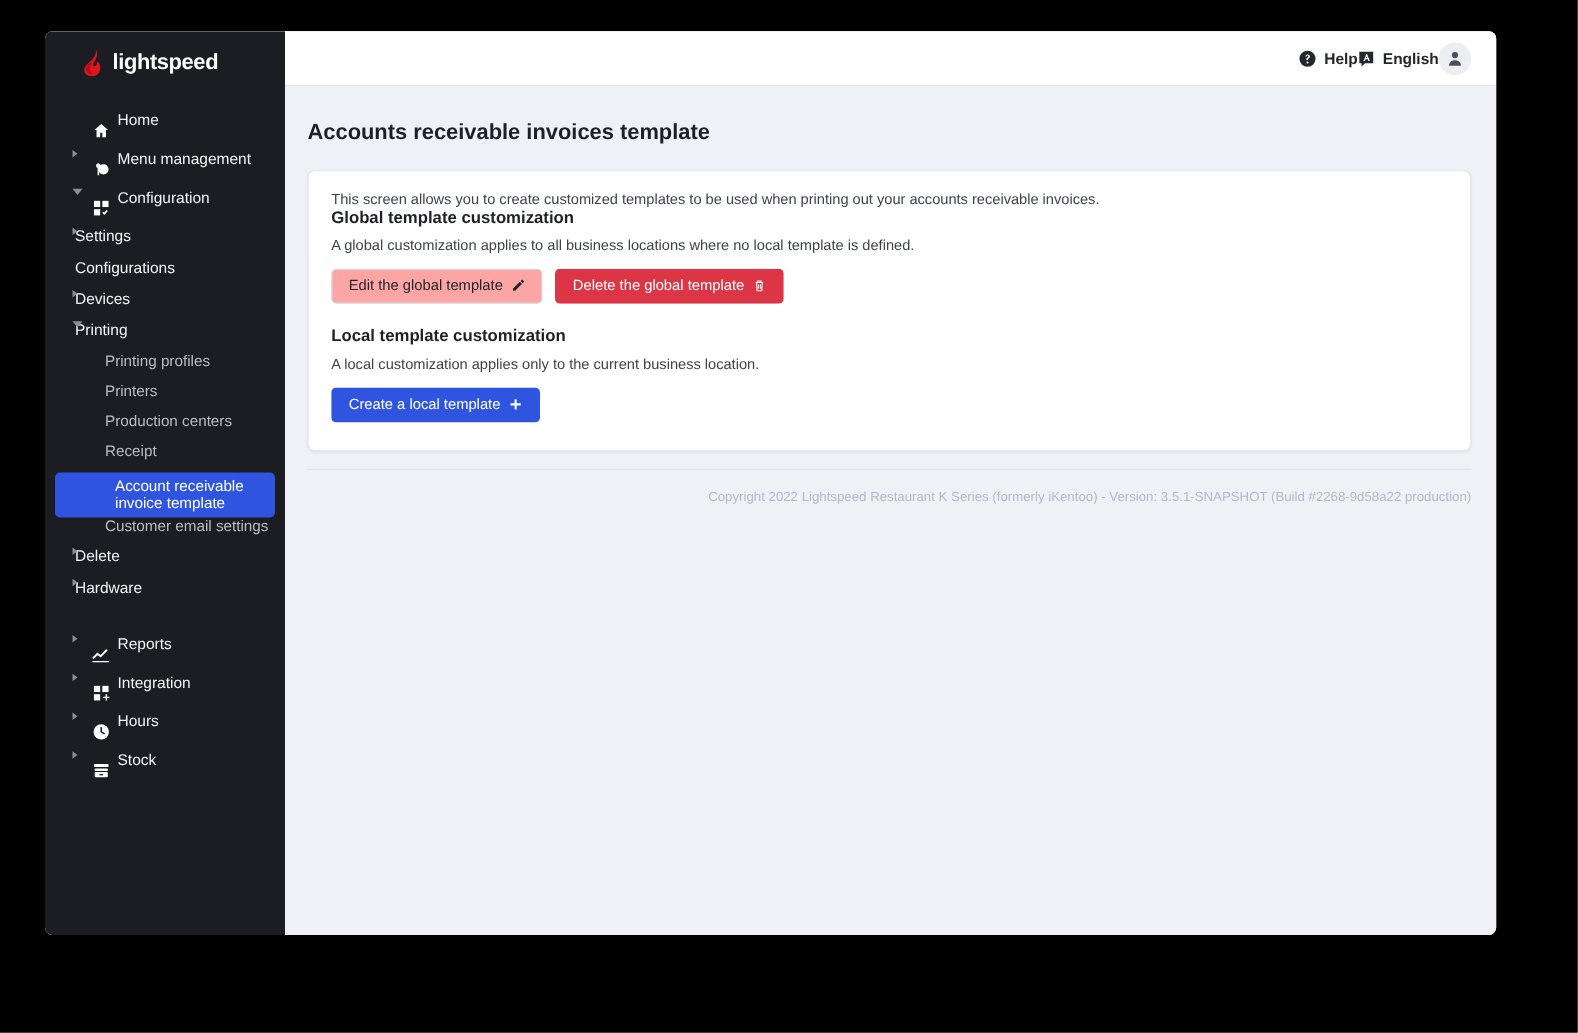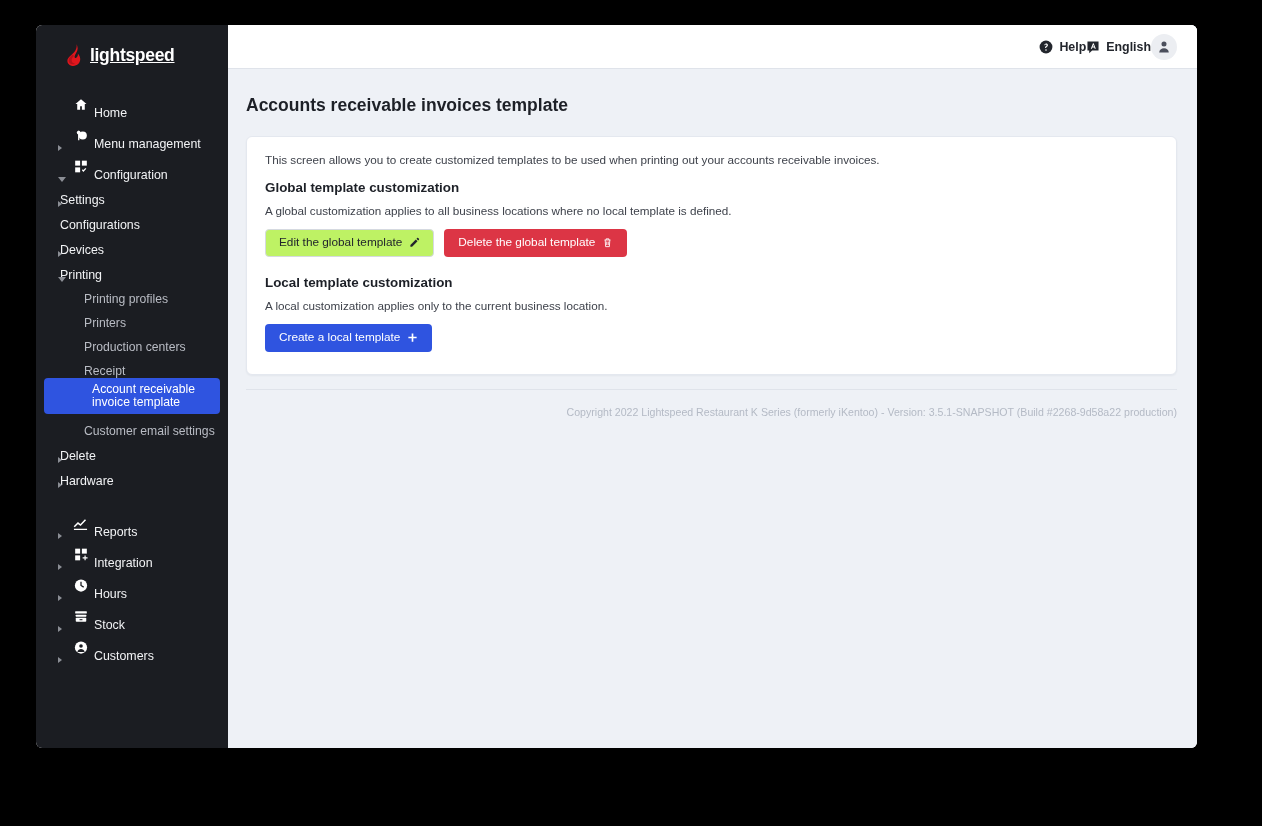--- a/index.html
+++ b/index.html
@@ -33,31 +33,31 @@
   
   #sidebar {
     width: 192px; height: 100%;
     background: #1b1d22;
     color: #ffffff;
     flex: 0 0 192px;
     position: relative;
     padding-top: 0;
   }
   .logo-row {
-    display: flex; align-items: center; gap: 7px;
-    padding: 14px 0 0 29px; height: 46px; text-decoration: underline;
+    display: flex; gap: 7px;
+    padding: 14px 0 0 29px; height: 46px;
   }
   .flame { width: 18px; height: 22px; display: block; }
   .logo-text {
     font-size: 17.5px; font-weight: 700; letter-spacing: -.3px; color: #fff;
   }
 
   .nav { margin-top: 18px; }
   .nav-item {
-    display: flex; align-items: flex-end;
+    display: flex; align-items: flex-start;
     height: 31px;
     font-size: 12.4px; color: #f2f3f5;
     position: relative;
     cursor: pointer;
     white-space: nowrap;
   }
   .nav-item .caret {
     position: absolute; left: 22px;
     width: 0; height: 0;
     border-left: 4.5px solid #8b8e95;
@@ -136,41 +136,41 @@
     margin: 0 0 20px 0;
   }
   #card {
     background: #ffffff;
     border: 1px solid #e4e8ef;
     border-radius: 6px;
     padding: 16px 18px 22px 18px;
     box-shadow: 0 1px 2px rgba(20,30,60,.05);
   }
   .intro {
-    font-size: 11.7px; color: #3e424b; margin-bottom: 14px;
+    font-size: 11.7px; color: #3e424b; 
   }
   .sec-title {
     font-size: 13.4px; font-weight: 700; color: #1d2027;
     margin-bottom: 9px;
   }
   .sec-desc {
     font-size: 11.7px; color: #3e424b; margin-bottom: 12px;
   }
   .btn-row { display: flex; gap: 10px; margin-bottom: 18px; }
   .btn {
     font-family: "Liberation Sans", sans-serif;
     font-size: 11.8px;
     border-radius: 4px;
     padding: 7px 13px;
     display: inline-flex; align-items: center; gap: 7px;
     cursor: pointer; border: 1px solid transparent;
     line-height: 1;
   }
   .btn-light {
-    background: #bef264; border-color: #d5d9e0; color: #22252c;
+    background: #fca5a5; border-color: #d5d9e0; color: #22252c;
   }
   .btn-danger { background: #dc3545; color: #fff; }
   .btn-primary { background: #2f54e0; color: #fff; }
   .btn svg { display: block; }
 
   #divider {
     height: 1px; background: #dfe3ea;
     margin: 14px 0 0 0;
   }
   #footer {
@@ -325,31 +325,20 @@
           <svg width="14" height="14" viewBox="0 0 24 24" fill="#fff">
               <rect x="2" y="3" width="20" height="4" rx="1"></rect>
               <rect x="3" y="9" width="18" height="3.4" rx="1"></rect>
               <rect x="3" y="14" width="18" height="7" rx="1.4"></rect>
               <rect x="9.5" y="16.6" width="5" height="1.8" fill="#1b1d22"></rect>
             </svg>
         </span>
         <span class="lbl">Stock</span>
       </div>
 
-      <div class="nav-item">
-        <span class="caret"></span>
-        <span class="ic">
-          <svg width="14" height="14" viewBox="0 0 24 24">
-              <circle cx="12" cy="12" r="10.5" fill="#fff"></circle>
-              <circle cx="12" cy="9.4" r="3.1" fill="#1b1d22"></circle>
-              <path d="M5.8 19.5c1-3.2 3.3-4.8 6.2-4.8s5.2 1.6 6.2 4.8z" fill="#1b1d22"></path>
-            </svg>
-        </span>
-        <span class="lbl">Customers</span>
-      </div>
 
     </div>
   </nav>
 
   <div id="main">
 
     <header id="topbar">
       <div class="top-link">
         <svg class="help-ic" viewBox="0 0 24 24">
           <circle cx="12" cy="12" r="11" fill="#23262d"></circle>

